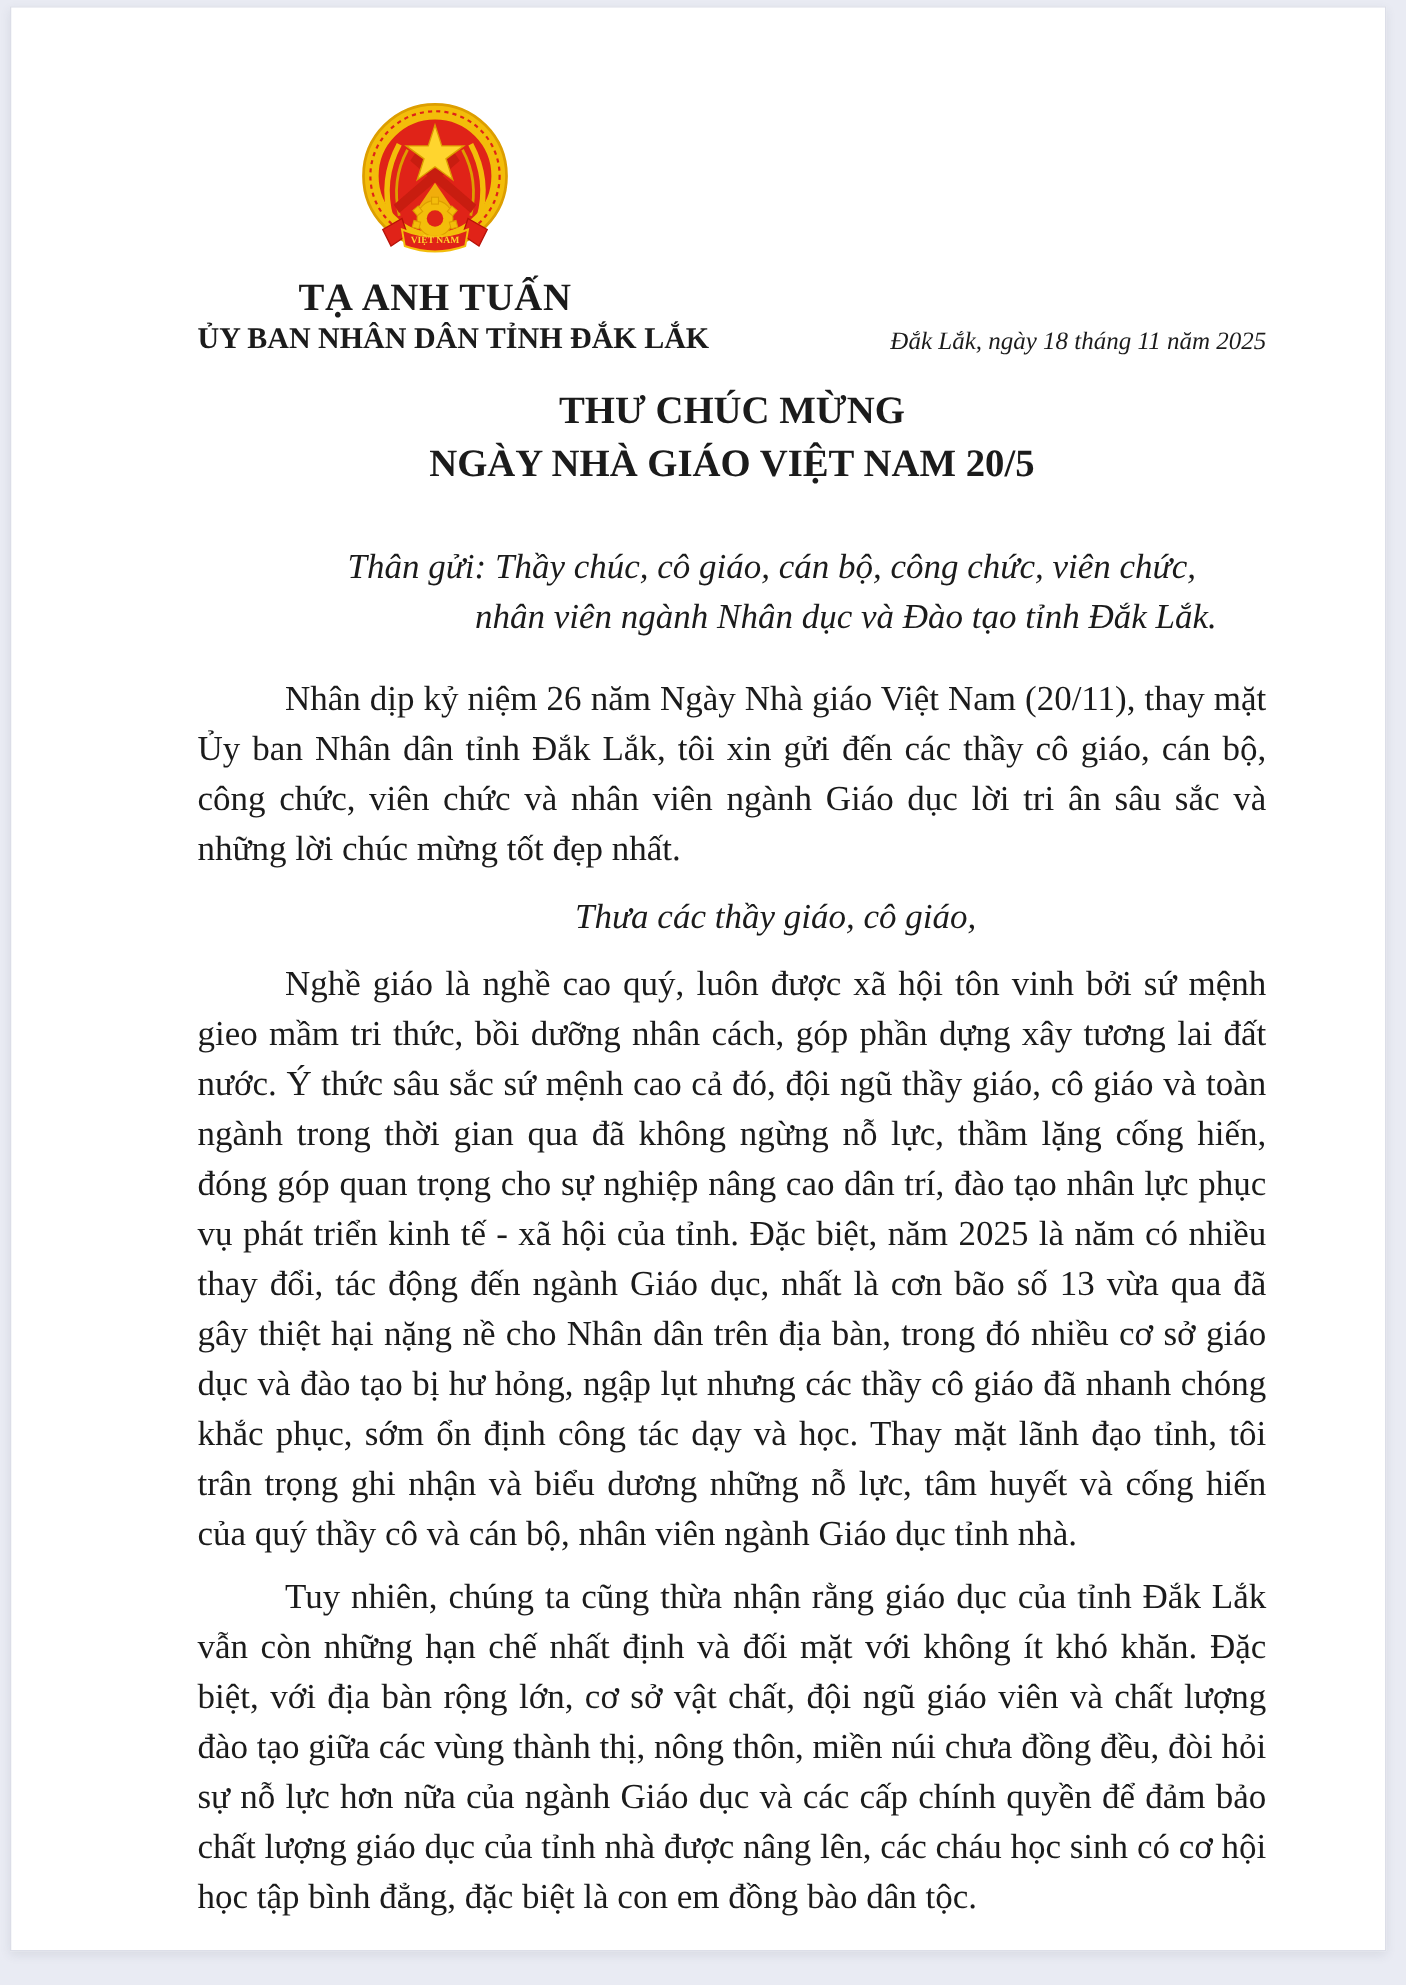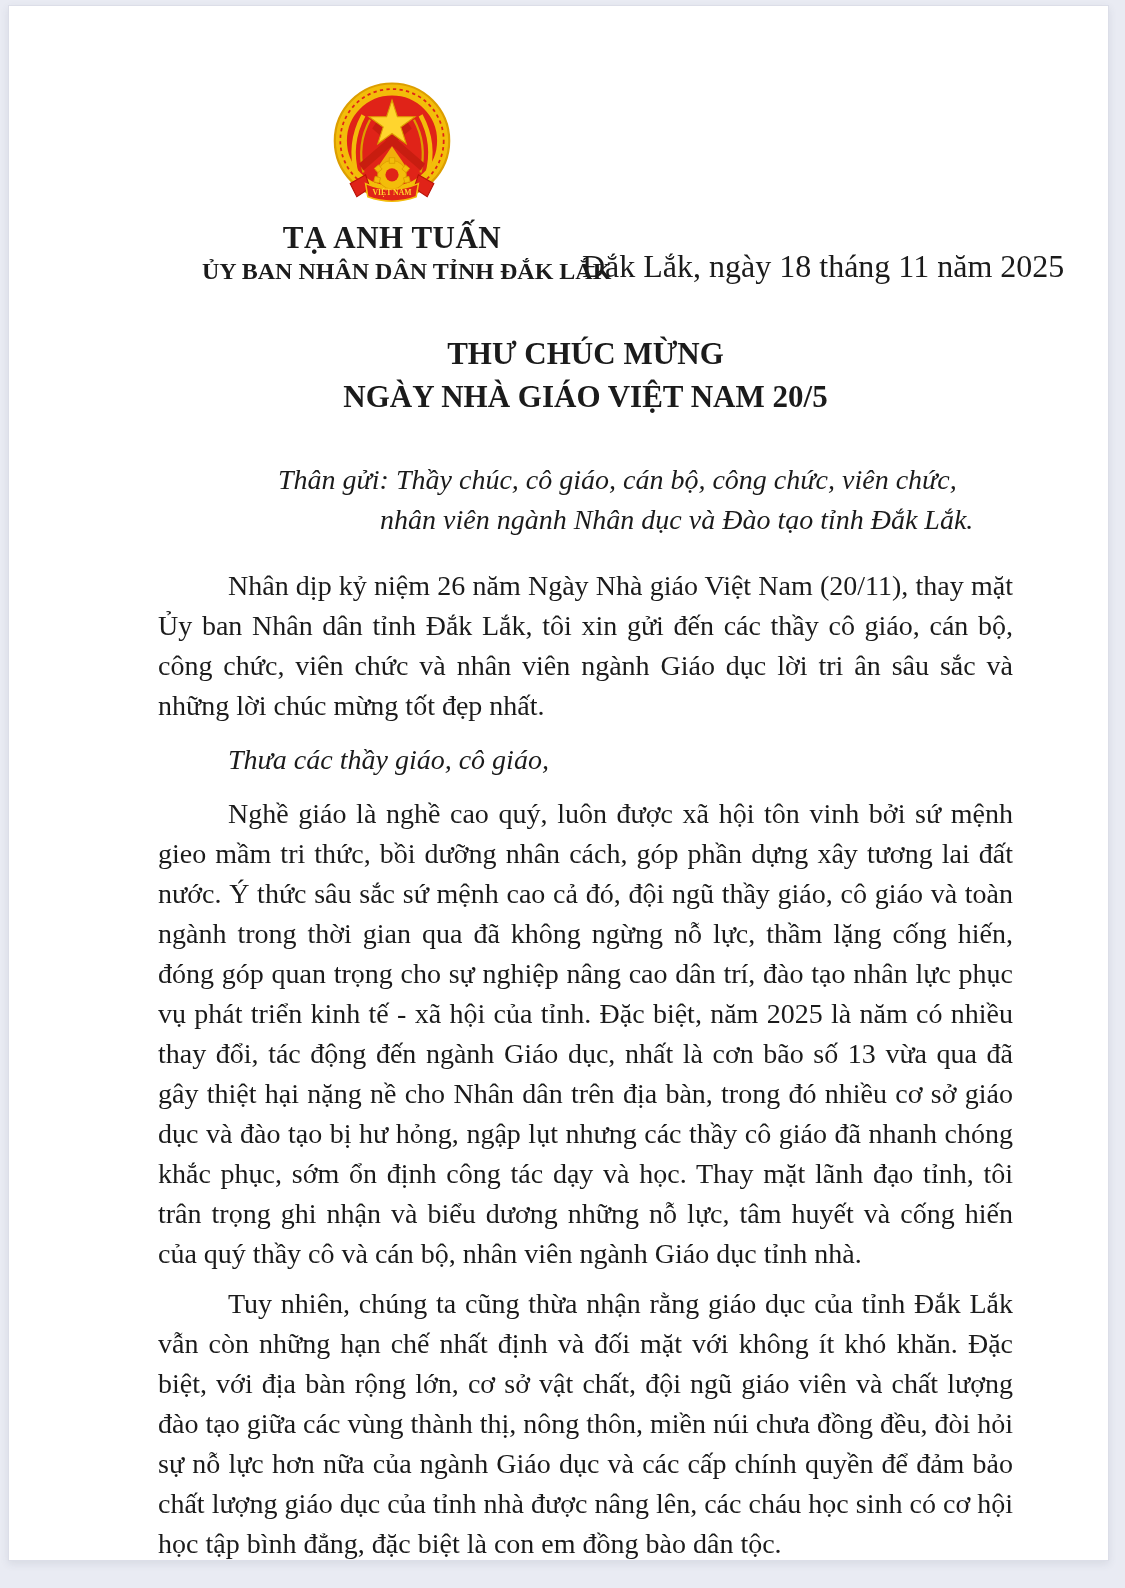--- a/index.html
+++ b/index.html
@@ -28,21 +28,20 @@
     left: 149px;   
     right: 95px;
     top: 72px;
     color: #1b1b1b;
   }
   
   .letterhead {
     display: flex;
     align-items: flex-end;
     justify-content: space-between;
-    margin-left: 44px;
   }
   .issuer {
     width: 380px;
     text-align: center;
     flex: 0 0 auto;
   }
   .emblem-wrap {
     width: 132px;
     height: 132px;
     margin: 0 auto 10px auto;
@@ -59,27 +58,28 @@
     line-height: 26px;
     margin-top: 2px;
   }
   .signer-org {
     font-size: 24px;
     font-weight: bold;
     line-height: 30px;
     white-space: nowrap;
   }
   .dateline {
-    font-size: 32px;
+    font-size: 20px;
+    font-style: italic;
     padding-bottom: 1px;
     white-space: nowrap;
   }
   
   .doc-title {
-    margin-top: 46px;
+    margin-top: 20px;
     text-align: center;
     font-weight: bold;
     font-size: 31px;
     line-height: 43px;
   }
   
   .salutation {
     margin-top: 42px;
     font-style: italic;
     font-size: 28px;
@@ -94,20 +94,21 @@
     line-height: 40px;
   }
   .para {
     text-align: justify;
     text-indent: 70px;
     margin: 0 0 10px 0;
   }
   .sub-salutation {
     font-style: italic;
     margin: 14px 0 14px 70px;
+    text-align: center;
   }
 </style>
 </head>
 <body>
 
 <div class="paper">
   <div class="content">
 
     <div class="letterhead">
       <div class="issuer">

